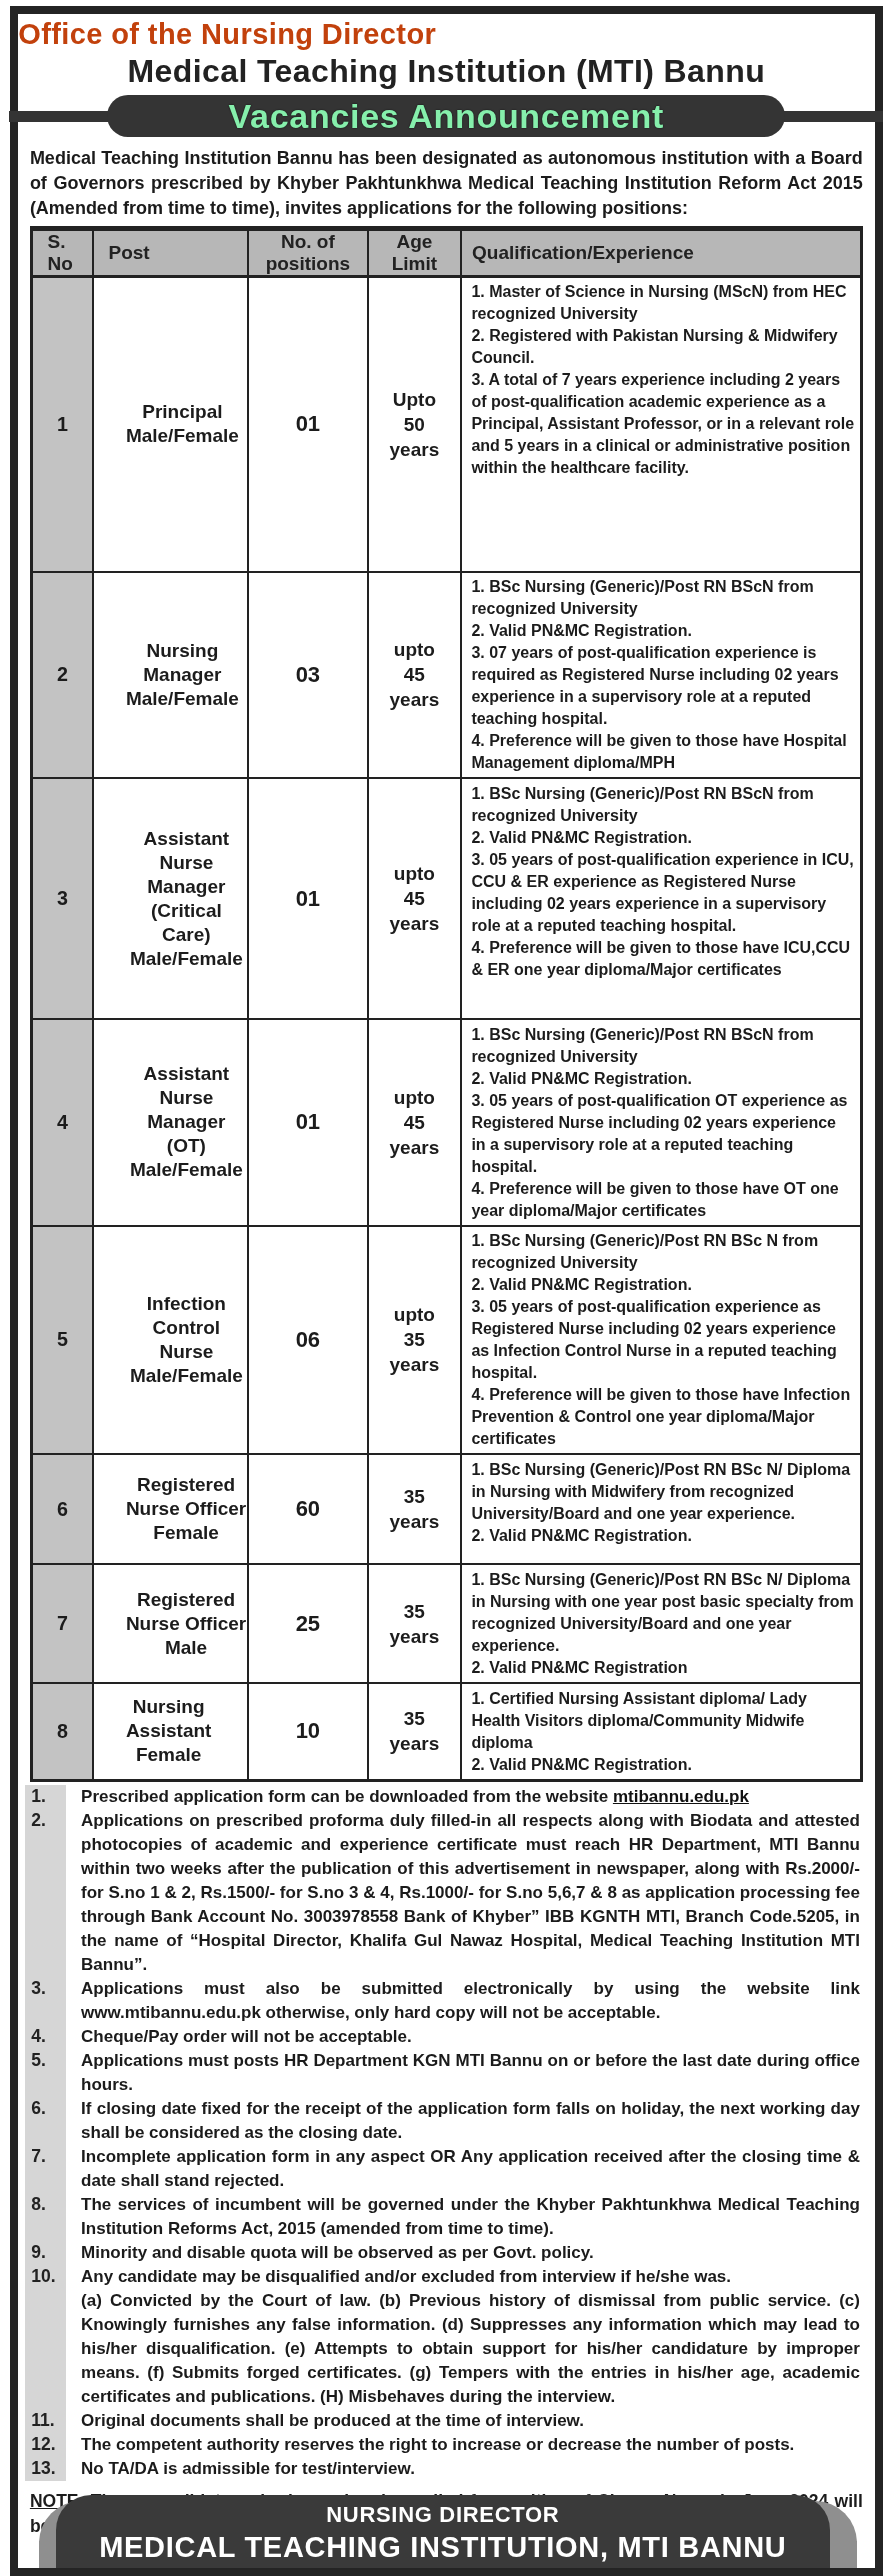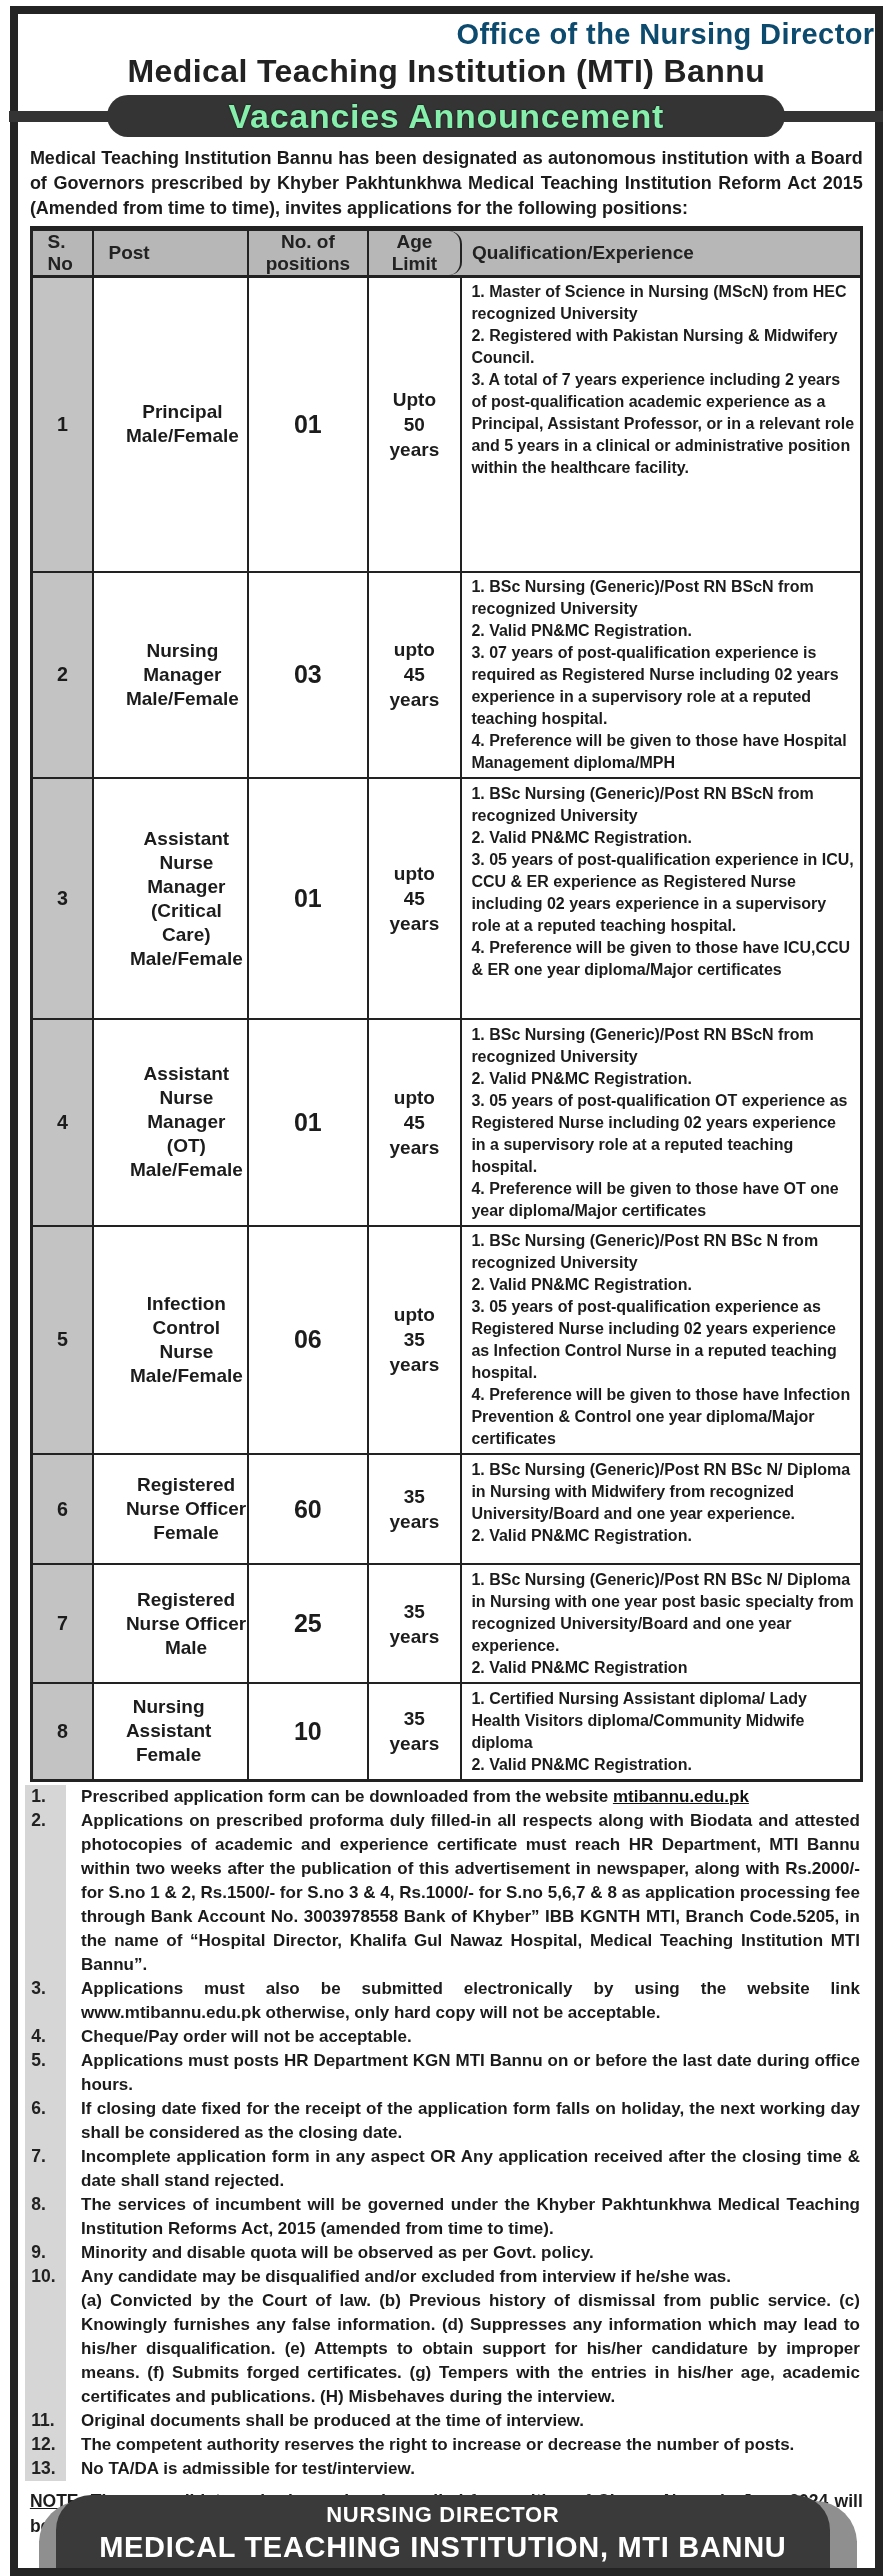--- a/index.html
+++ b/index.html
@@ -7,21 +7,21 @@
     position:relative; width:892px; height:2576px; background:#ffffff;
     font-family:"Liberation Sans", sans-serif; color:#1c1c1c; overflow:hidden;
   }
   .frame {
     position:absolute; left:10.2px; top:5.8px; right:9.5px; bottom:0;
     border:8.8px solid #242424; box-sizing:border-box;
   }
   .content { position:absolute; left:0; top:0; right:0; bottom:0; }
 
   
-  .title1 { margin-top:4.4px; text-align:right; font-size:29px; font-weight:700; letter-spacing:0.4px; color:#0c4a6e; }
+  .title1 { margin-top:4.4px; text-align:left; font-size:29px; font-weight:700; letter-spacing:0.4px; color:#c2410c; }
   .title2 { margin-top:1.5px; text-align:center; font-size:32px; font-weight:700; letter-spacing:0.4px; color:#222; }
 
   
   .banner-wrap { position:relative; height:42px; margin-top:5.8px; }
   .banner-bar  { position:absolute; left:-8.8px; right:-8.8px; top:16px; height:10.2px; background:#343434; }
   .capsule {
     position:absolute; left:50%; top:0; transform:translateX(-50%);
     width:678px; height:42px; background:#343434; border-radius:23px;
     display:flex; align-items:center; justify-content:center;
     color:#86efac; font-size:34px; font-weight:700; letter-spacing:0.7px;
@@ -35,26 +35,26 @@
   .vtable { margin:2.9px 11.7px 0 11.7px; border:3.6px solid #222; border-top-width:5.1px; }
   .trow { display:flex; border-bottom:2.9px solid #222; box-sizing:border-box; }
   .trow:last-child { border-bottom:none; }
   .cell { border-right:2.2px solid #222; box-sizing:border-box; }
   .cell:last-child { border-right:none; }
   .thead { background:#b7b7b7; min-height:45px; border-bottom:3.6px solid #222; }
   .thead .cell { display:flex; align-items:center; font-weight:700; font-size:19px; line-height:22px; white-space:pre-line; color:#222; }
   .h-sno  { width:61px;  justify-content:flex-start; padding-left:14.6px; }
   .h-post { width:155px; padding-left:14.6px; }
   .h-pos  { width:120px; justify-content:center; text-align:center; }
-  .h-age  { width:93px; justify-content:center; text-align:center;border-radius:13px; }
+  .h-age  { width:93px; justify-content:center; text-align:center; }
   .h-qual { flex:1; padding-left:10.2px; }
 
   .c-sno  { width:61px;  background:#c3c3c3; display:flex; align-items:center; justify-content:center; font-size:19.7px; font-weight:700; }
   .c-post { width:155px; display:flex; align-items:center; padding-left:32px; font-size:19px; font-weight:700; white-space:pre-line; line-height:24px;text-align:center; }
-  .c-pos  { width:120px; display:flex; align-items:center; justify-content:center; font-size:25px; font-weight:700; }
+  .c-pos  { width:120px; display:flex; align-items:center; justify-content:center; font-size:22px; font-weight:700; }
   .c-age  { width:93px; display:flex; align-items:center; justify-content:center; text-align:center; font-size:19px; font-weight:700; white-space:pre-line; line-height:25px; }
   .c-qual { flex:1; padding:3.6px 5.8px 2.9px 9.5px; font-size:16px; line-height:22px; font-weight:700; text-align:left; }
   .qual-item { margin:0; }
 
   .rh-0 { min-height:44px; }  .rh-1 { min-height:295px; } .rh-2 { min-height:193px; }
   .rh-3 { min-height:241px; } .rh-4 { min-height:204px; } .rh-5 { min-height:222px; }
   .rh-6 { min-height:110px; } .rh-7 { min-height:119px; } .rh-8 { min-height:82px; }
 
   
   .notes { margin:3.6px 11.7px 0 7.3px; }

